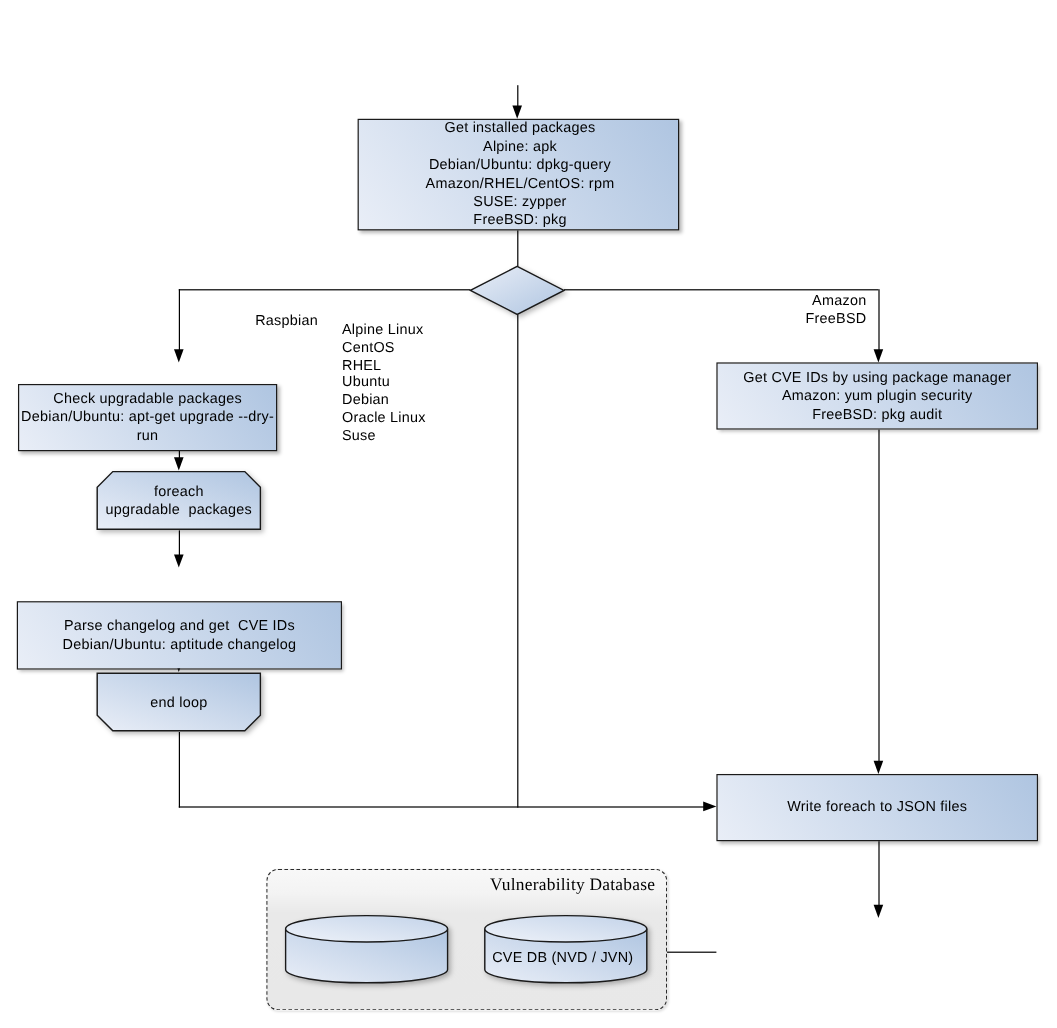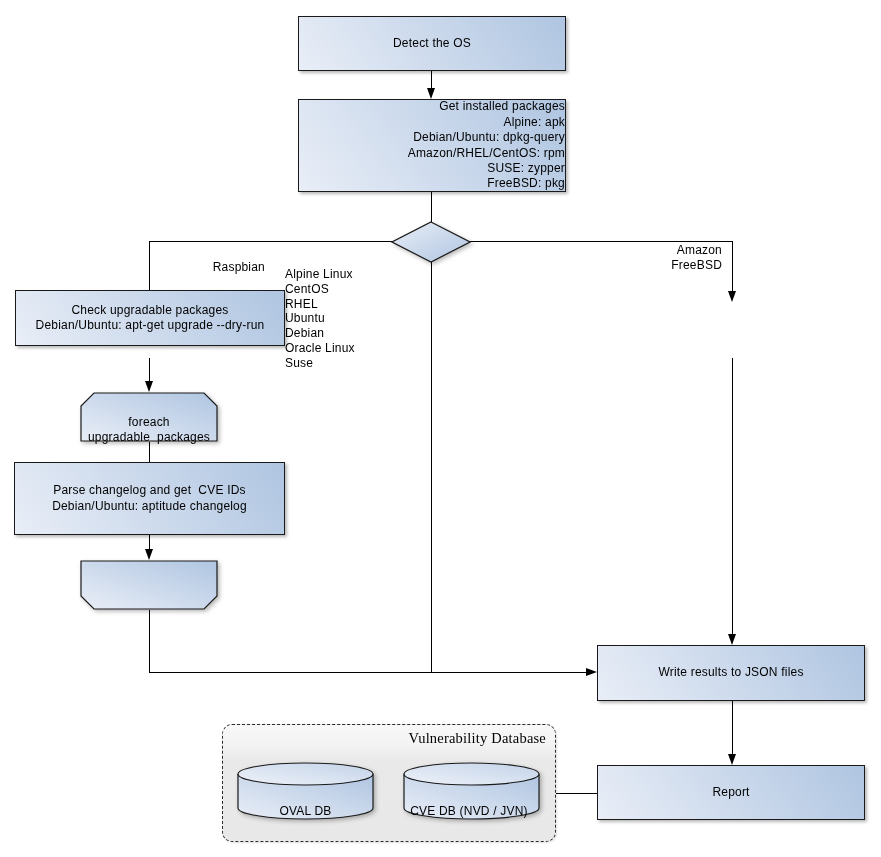--- a/index.html
+++ b/index.html
@@ -9,26 +9,26 @@
   }
   .box{
     position:absolute;box-sizing:border-box;
     border:1px solid var(--node_border,#1a1a1a);
     background:linear-gradient(55deg,var(--node_fill_light,#e9eef7),var(--node_fill_dark,#afc5e1));
     box-shadow:2px 2px 3px rgba(0,0,0,.28);
     display:flex;align-items:center;justify-content:center;
     font-size:12px;line-height:15.5px;text-align:center;
     white-space:pre-wrap;letter-spacing:.2px;
   }
-  .box.alignR{justify-content:flex-end;text-align:right;line-height:15.4px;}
+  .box.alignR{justify-content:flex-end;padding-right:53px;line-height:15.4px;}
   .shape{position:absolute;filter:drop-shadow(2px 2px 2px rgba(0,0,0,.28));}
   .shape path,.shape polygon,.shape ellipse{stroke:var(--node_border,#1a1a1a);stroke-width:1.2;}
   .overlay{
     position:absolute;display:flex;align-items:center;justify-content:center;
-    font-size:12px;line-height:15px;text-align:center;white-space:pre-wrap;letter-spacing:.2px;margin-top:13px;
+    font-size:12px;line-height:15px;text-align:center;white-space:pre-wrap;letter-spacing:.2px;
   }
   .lbl{position:absolute;font-size:12px;line-height:14.8px;white-space:pre-wrap;letter-spacing:.2px;}
   .line{position:absolute;background:#000;}
   .arr-d{position:absolute;width:0;height:0;border-left:4.5px solid transparent;border-right:4.5px solid transparent;border-top:11px solid #000;}
   .arr-r{position:absolute;width:0;height:0;border-top:4.5px solid transparent;border-bottom:4.5px solid transparent;border-left:11px solid #000;}
   #db-container{
     position:absolute;box-sizing:border-box;left:222px;top:724px;width:334px;height:118px;
     border:1.5px dashed #2b2b2b;border-radius:10px;
     background:linear-gradient(to bottom,#f8f8f8 0px,#f3f3f3 20px,#e9e9e9 36px,#e8e8e8 100%);
     box-shadow:1px 1px 2px rgba(0,0,0,.12);
@@ -85,49 +85,51 @@
   <div class="arr-d" style="left:145px;top:462px"></div>
   <div class="arr-d" style="left:145px;top:549px"></div>
   <div class="arr-d" style="left:728px;top:634px"></div>
   <div class="arr-d" style="left:728px;top:754px"></div>
   <div class="arr-r" style="left:586px;top:668px"></div>
 
   <svg class="shape" style="left:391px;top:221px" width="80" height="42" viewBox="0 0 80 42">
     <polygon points="40,1 79,21 40,41 1,21" fill="url(#gDia)"></polygon>
   </svg>
 
-  <div class="box" style="left:298px;top:16px;width:268px;height:55px">Detect the OS</div>
 
   <div class="box alignR" style="left:298px;top:99px;width:268px;height:93px">Get installed packages
 Alpine: apk
 Debian/Ubuntu: dpkg-query
 Amazon/RHEL/CentOS: rpm
 SUSE: zypper
 FreeBSD: pkg</div>
 
-  <div class="box" style="left:15px;top:290px;width:270px;height:56px">Check upgradable packages
+  <div class="box" style="left:15px;top:320px;width:216px;height:56px">Check upgradable packages
 Debian/Ubuntu: apt-get upgrade --dry-run</div>
 
   <svg class="shape" style="left:80px;top:392px" width="138" height="50" viewBox="0 0 138 50">
     <path d="M14,1 H124 L137,14 V49 H1 V14 Z" fill="url(#gBox)"></path>
   </svg>
   <div class="overlay" style="left:80px;top:392px;width:138px;height:50px">foreach
 upgradable  packages</div>
 
-  <div class="box" style="left:14px;top:462px;width:271px;height:73px">Parse changelog and get  CVE IDs
+  <div class="box" style="left:14px;top:501px;width:271px;height:57px">Parse changelog and get  CVE IDs
 Debian/Ubuntu: aptitude changelog</div>
 
   <svg class="shape" style="left:80px;top:560px" width="138" height="50" viewBox="0 0 138 50">
     <path d="M1,1 H137 V36 L124,49 H14 L1,36 Z" fill="url(#gBox)"></path>
   </svg>
+  <div class="overlay" style="left:80px;top:560px;width:138px;height:50px">end loop</div>
 
+  <div class="box" style="left:597px;top:302px;width:268px;height:56px">Get CVE IDs by using package manager
+Amazon: yum plugin security
+FreeBSD: pkg audit</div>
 
-  <div class="box" style="left:597px;top:645px;width:268px;height:56px">Write results to JSON files</div>
+  <div class="box" style="left:597px;top:645px;width:268px;height:56px">Write foreach to JSON files</div>
 
-  <div class="box" style="left:597px;top:765px;width:268px;height:55px">Report</div>
 
   <div class="lbl" style="left:180px;top:260px;width:85px;text-align:right">Raspbian</div>
 
   <div class="lbl" style="left:642px;top:243px;width:80px;text-align:right">Amazon
 FreeBSD</div>
 
   <div class="lbl" style="left:285px;top:267px;width:125px;text-align:left">Alpine Linux
 CentOS
 RHEL
 Ubuntu
@@ -136,21 +138,20 @@
 Suse</div>
 
   <div id="db-container">
     <div id="db-title">Vulnerability Database</div>
   </div>
 
   <svg class="shape" style="left:237px;top:762px" width="137" height="58" viewBox="0 0 137 58">
     <path d="M1,12 L1,46 A67.5,11 0 0 0 136,46 L136,12" fill="url(#gBox)"></path>
     <ellipse cx="68.5" cy="12" rx="67.5" ry="11" fill="url(#gCap)"></ellipse>
   </svg>
-  <div class="overlay" style="left:237px;top:762px;width:137px;height:58px;padding-top:15px;box-sizing:border-box">OVAL DB</div>
 
   <svg class="shape" style="left:403px;top:762px" width="137" height="58" viewBox="0 0 137 58">
     <path d="M1,12 L1,46 A67.5,11 0 0 0 136,46 L136,12" fill="url(#gBox)"></path>
     <ellipse cx="68.5" cy="12" rx="67.5" ry="11" fill="url(#gCap)"></ellipse>
   </svg>
   <div class="overlay" style="left:403px;top:762px;width:132px;height:58px;padding-top:15px;box-sizing:border-box">CVE DB (NVD / JVN)</div>
 
 </div>
 
 </body></html>

